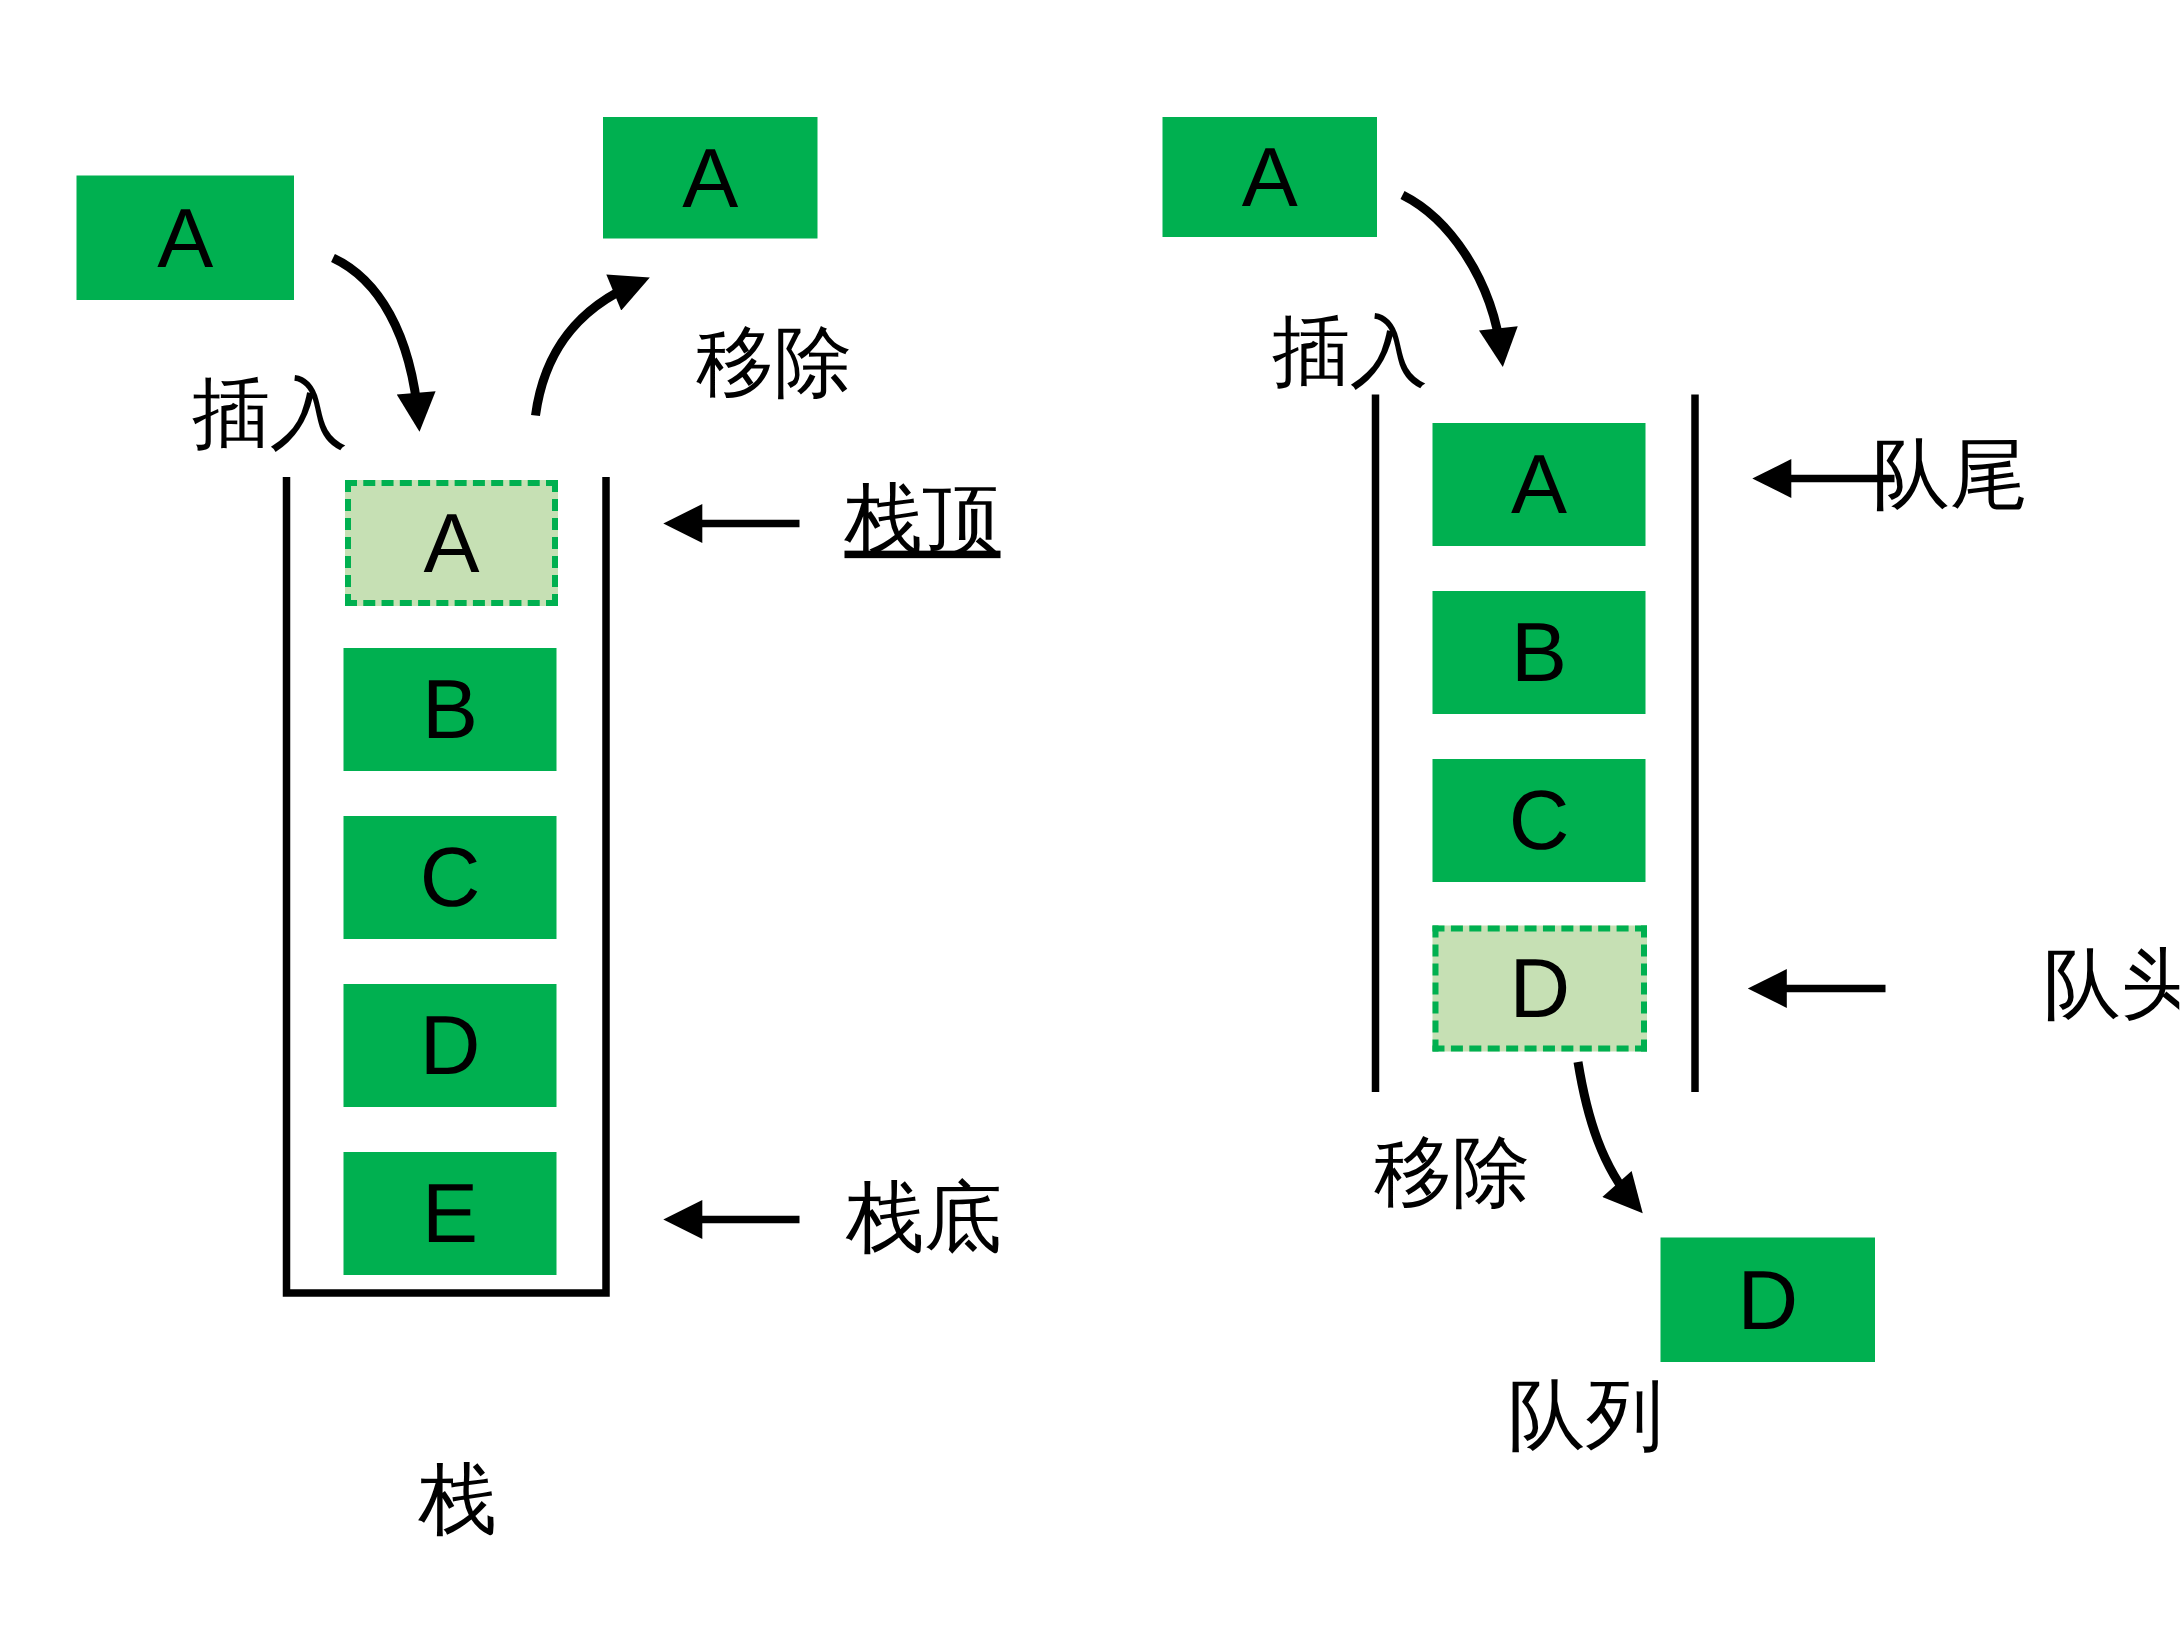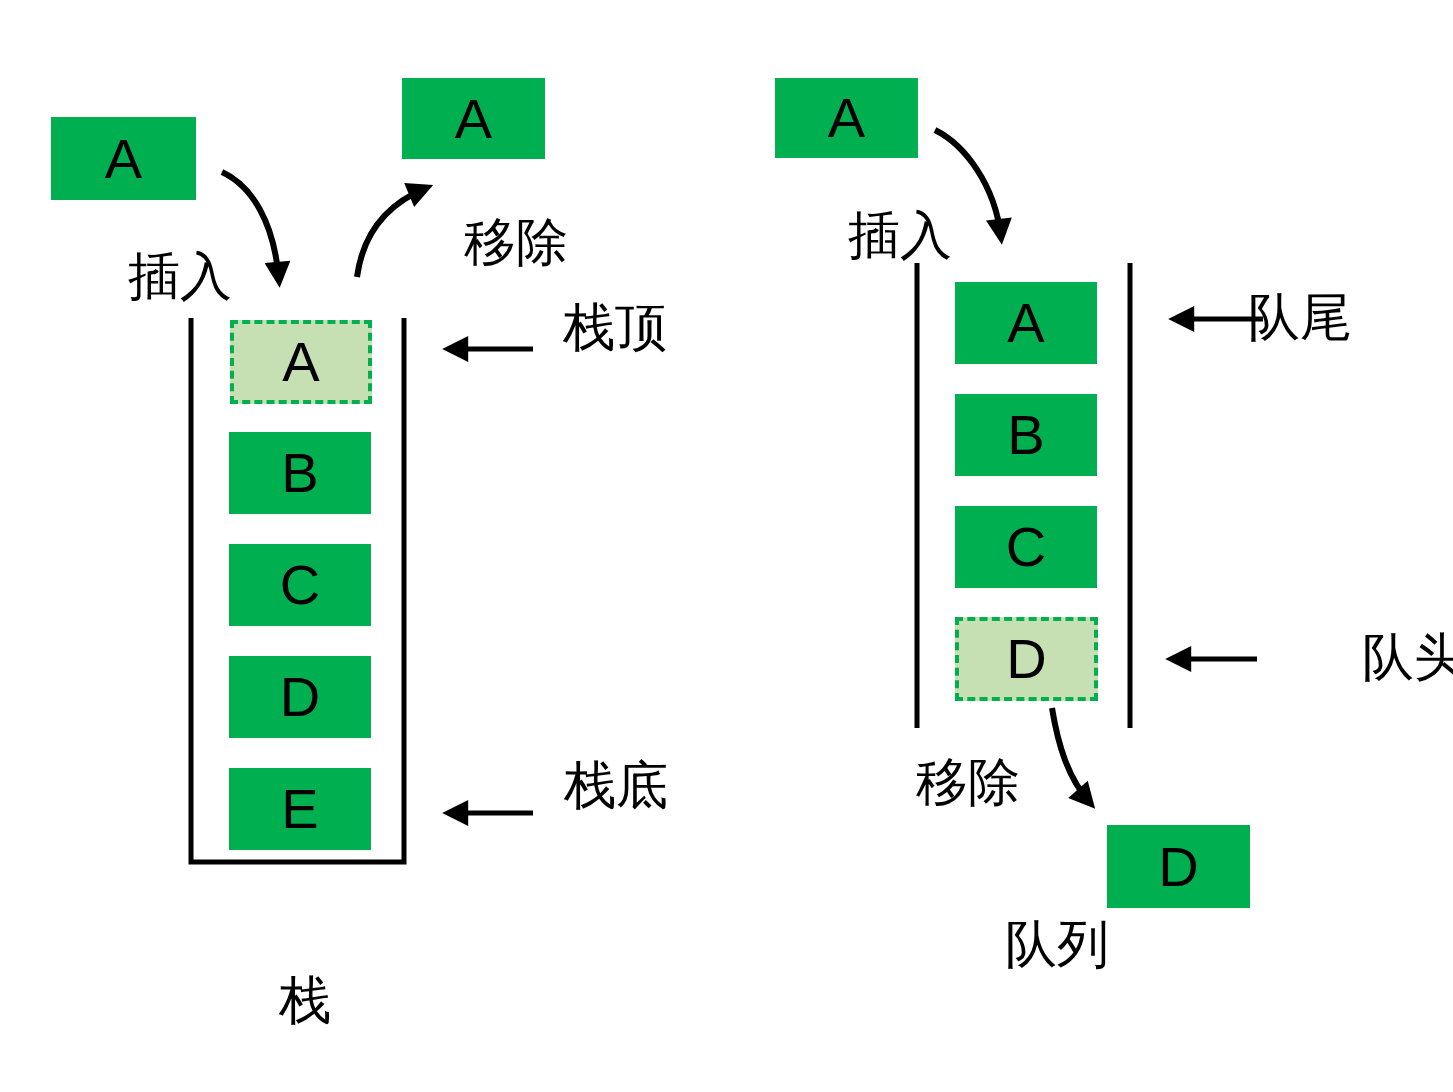--- a/index.html
+++ b/index.html
@@ -98,23 +98,23 @@
   <div class="box" style="left:229px; top:544px; width:142px; height:82px;">
     <span>C</span>
   </div>
   <div class="box" style="left:229px; top:656px; width:142px; height:82px;">
     <span>D</span>
   </div>
   <div class="box" style="left:229px; top:768px; width:142px; height:82px;">
     <span>E</span>
   </div>
 
-  <div class="lbl" style="left:615px; top:328px;">栈顶</div>
+  <div class="lbl" style="left:615px; top:348px;text-decoration:underline;">栈顶</div>
 
-  <div class="lbl" style="left:616px; top:786px;">栈底</div>
+  <div class="lbl" style="left:616px; top:813px;">栈底</div>
 
   <div class="lbl title" style="left:305px; top:1001px;">栈</div>
 
   <div class="box" style="left:775px; top:78px; width:143px; height:80px;">
     <span>A</span>
   </div>
 
   <div class="lbl" style="left:900px; top:236px;">插入</div>
 
   <div class="box" style="left:955px; top:282px; width:142px; height:82px;">

